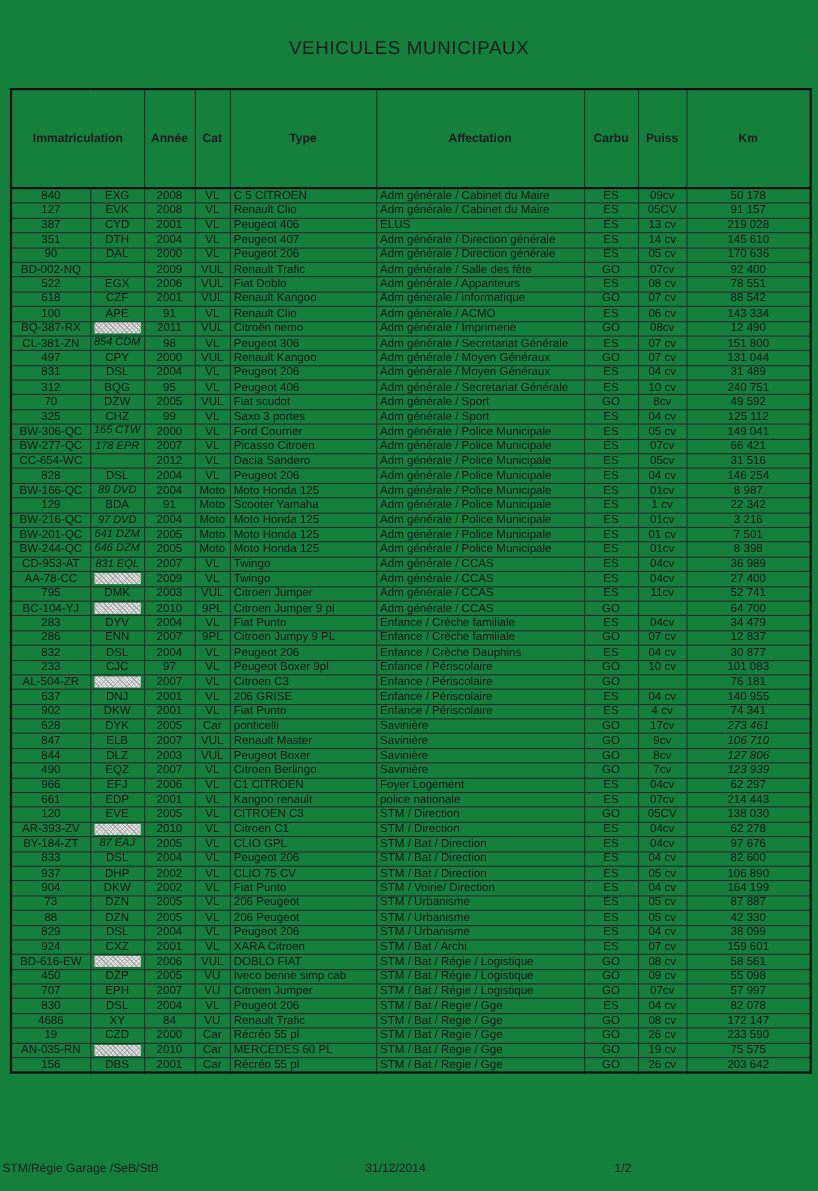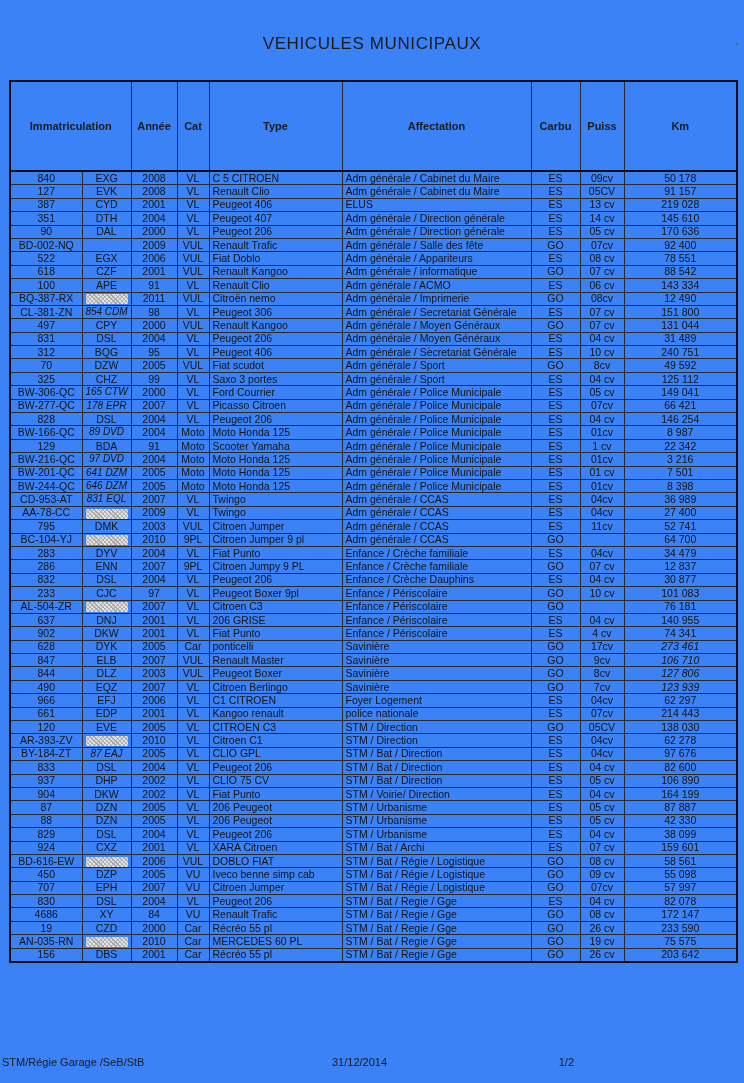--- a/index.html
+++ b/index.html
@@ -1,20 +1,20 @@
 <!DOCTYPE html>
 <html><head>
 <meta charset="utf-8">
 <style>
   html,body{margin:0;padding:0;}
   body{
     width:744px;height:1083px;background:#ffffff;position:relative;
     font-family:"Liberation Sans",sans-serif;color:#161616;overflow:hidden;
   }
-  .page{width:744px;height:1083px;position:relative;background:#3b82f6;}
+  .page{width:744px;height:1083px;position:relative;background:#15803d;}
   .title{
     position:absolute;top:34px;left:0;width:100%;text-align:center;
     font-size:17px;font-weight:400;letter-spacing:.6px;margin:0;color:#1b1b1b;
   }
   table.veh{
     position:absolute;top:80px;left:9px;width:727px;
     border-collapse:collapse;table-layout:fixed;
     border:2px solid #101010;
   }
   th,td{border:1px solid #2a2a2a;overflow:hidden;white-space:nowrap;}
@@ -271,20 +271,31 @@
           <td class="small-italic">178 EPR</td>
           <td>2007</td>
           <td>VL</td>
           <td class="left">Picasso Citroen</td>
           <td class="left">Adm générale / Police Municipale</td>
           <td>ES</td>
           <td>07cv</td>
           <td>66 421</td>
         </tr>
         <tr>
+          <td>CC-654-WC</td>
+          <td></td>
+          <td>2012</td>
+          <td>VL</td>
+          <td class="left">Dacia Sandero</td>
+          <td class="left">Adm générale / Police Municipale</td>
+          <td>ES</td>
+          <td>05cv</td>
+          <td>31 516</td>
+        </tr>
+        <tr>
           <td>828</td>
           <td>DSL</td>
           <td>2004</td>
           <td>VL</td>
           <td class="left">Peugeot 206</td>
           <td class="left">Adm générale / Police Municipale</td>
           <td>ES</td>
           <td>04 cv</td>
           <td>146 254</td>
         </tr>
@@ -590,21 +601,21 @@
           <td>DKW</td>
           <td>2002</td>
           <td>VL</td>
           <td class="left">Fiat Punto</td>
           <td class="left">STM / Voirie/ Direction</td>
           <td>ES</td>
           <td>04 cv</td>
           <td>164 199</td>
         </tr>
         <tr>
-          <td>87</td>
+          <td>73</td>
           <td>DZN</td>
           <td>2005</td>
           <td>VL</td>
           <td class="left">206 Peugeot</td>
           <td class="left">STM / Urbanisme</td>
           <td>ES</td>
           <td>05 cv</td>
           <td>87 887</td>
         </tr>
         <tr>

